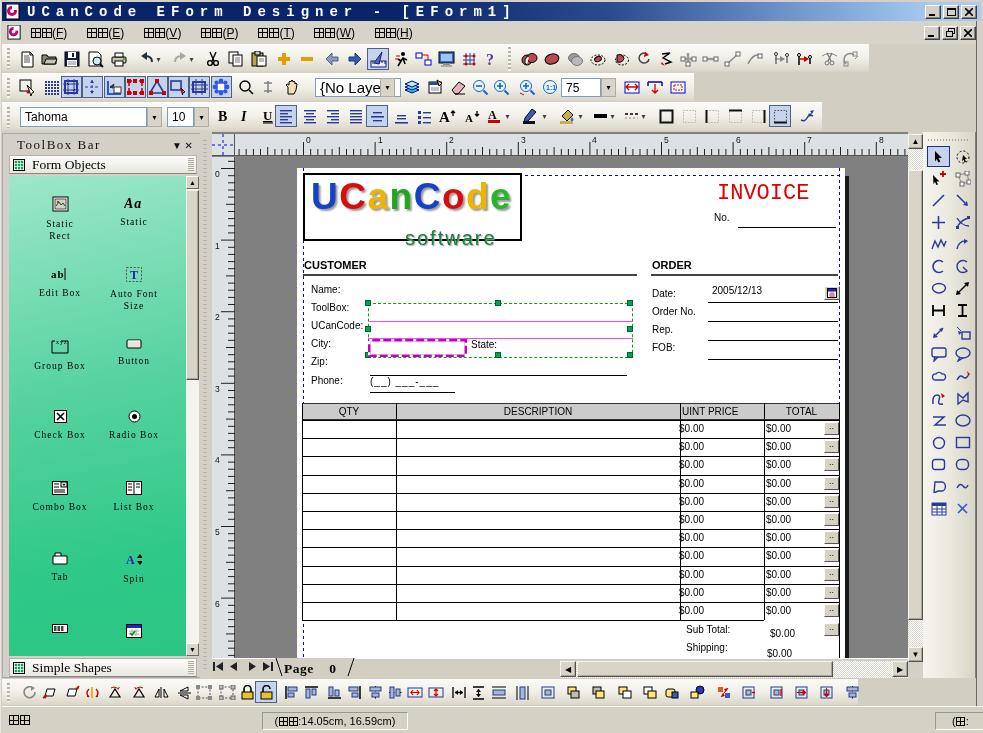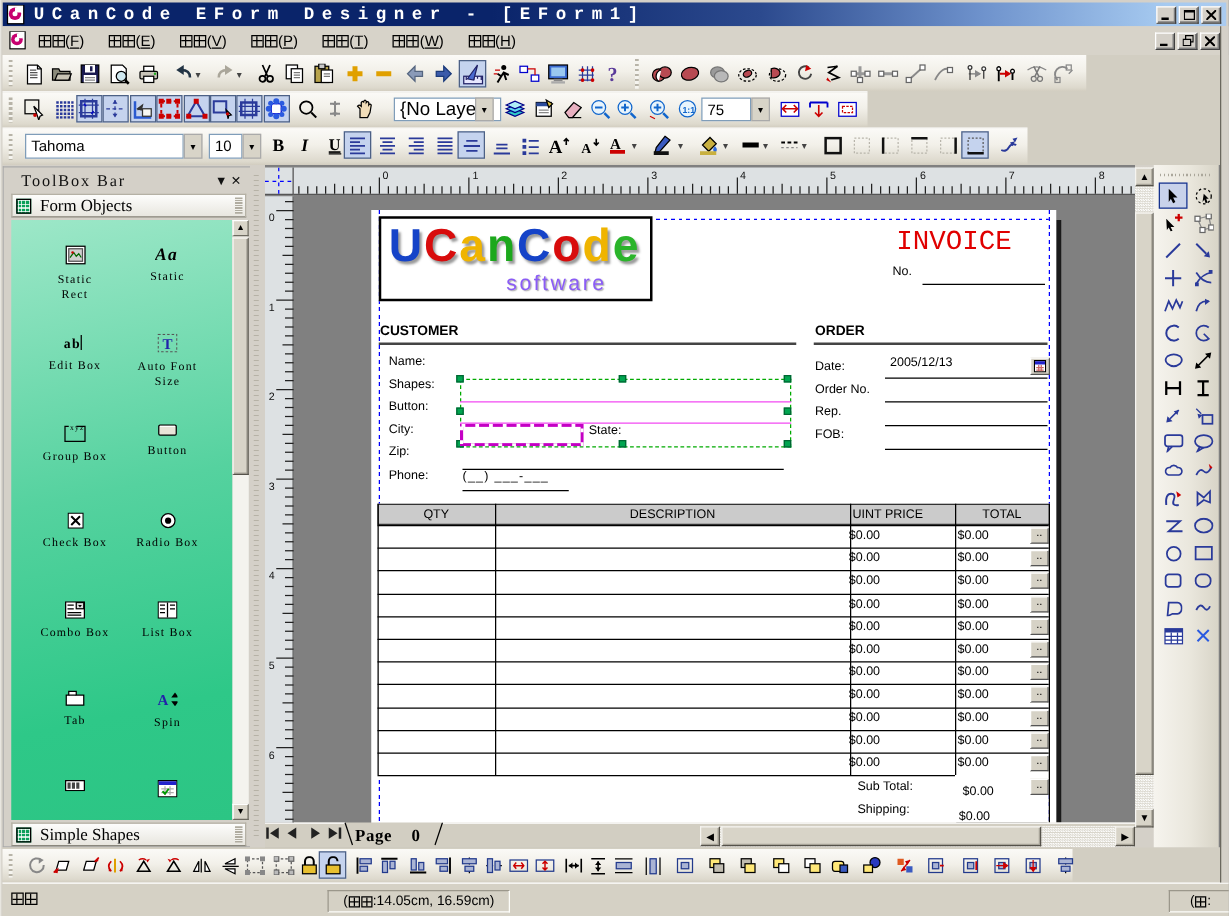--- a/index.html
+++ b/index.html
@@ -1018,30 +1018,30 @@
           <text x="3" y="521" font-size="8.5" fill="#111">7</text>
         </svg></div>
 <div id="pshadow" class="abs"></div>
 <div id="page" class="abs">
 <div class="abs" style="left:6px;top:0;width:1px;height:510px;background:repeating-linear-gradient(180deg,#00f 0 3px,transparent 3px 6px)"></div>
 <div class="abs" style="left:542px;top:0;width:1px;height:510px;background:repeating-linear-gradient(180deg,#00f 0 3px,transparent 3px 6px)"></div>
 <div class="abs" style="left:6px;top:7px;width:536px;height:1px;background:repeating-linear-gradient(90deg,#00f 0 3px,transparent 3px 6px)"></div>
 <div class="abs" style="left:6px;top:5px;width:219px;height:68px;border:2px solid #000;background:#fff">
 <div style="position:absolute;left:6px;top:1px;font-family:'Liberation Sans',sans-serif;font-weight:bold;font-size:37px;letter-spacing:1.5px;text-shadow:2px 2px 2px #999">
 <span style="color:#1543c8">U</span><span style="color:#d80c0c">C</span><span style="color:#efb400">a</span><span style="color:#1ca81c">n</span><span style="color:#1543c8">C</span><span style="color:#d80c0c">o</span><span style="color:#efb400">d</span><span style="color:#2ab42a">e</span></div>
-<div style="position:absolute;left:100px;top:42px;font-size:17px;color:#8b5cf6;letter-spacing:2px;text-shadow:1px 1px 1px #aaa">software</div>
+<div style="position:absolute;left:100px;top:52px;font-size:20px;color:#15803d;letter-spacing:2px;text-shadow:1px 1px 1px #aaa">software</div>
 </div>
 <div class="abs" style="left:420px;top:13px;font-family:'Liberation Mono',monospace;font-size:22px;color:#e00000;letter-spacing:0px">INVOICE</div>
 <div class="lbl" style="left:417px;top:44px">No.</div>
 <div class="hline" style="left:441px;top:59px;width:98px"></div>
 <div class="lbl" style="left:7px;top:91px;font-weight:bold;font-size:11px">CUSTOMER</div>
 <div class="abs" style="left:6px;top:106px;width:334px;height:2px;background:#444"></div>
 <div class="lbl" style="left:14px;top:116px">Name:</div>
-<div class="lbl" style="left:14px;top:134px">Shapes:</div>
-<div class="lbl" style="left:14px;top:152px">Button:</div>
+<div class="lbl" style="left:14px;top:134px">ToolBox:</div>
+<div class="lbl" style="left:14px;top:152px">UCanCode:</div>
 <div class="lbl" style="left:14px;top:170px">City:</div>
 <div class="lbl" style="left:14px;top:188px">Zip:</div>
 <div class="lbl" style="left:14px;top:207px">Phone:</div>
 <div class="abs" style="left:71px;top:135px;width:265px;height:55px;border:1px dashed #0a0"></div>
 <div class="gh" style="left:68px;top:132px"></div>
 <div class="gh" style="left:68px;top:184px"></div>
 <div class="gh" style="left:198px;top:132px"></div>
 <div class="gh" style="left:198px;top:184px"></div>
 <div class="gh" style="left:330px;top:132px"></div>
 <div class="gh" style="left:330px;top:184px"></div>

